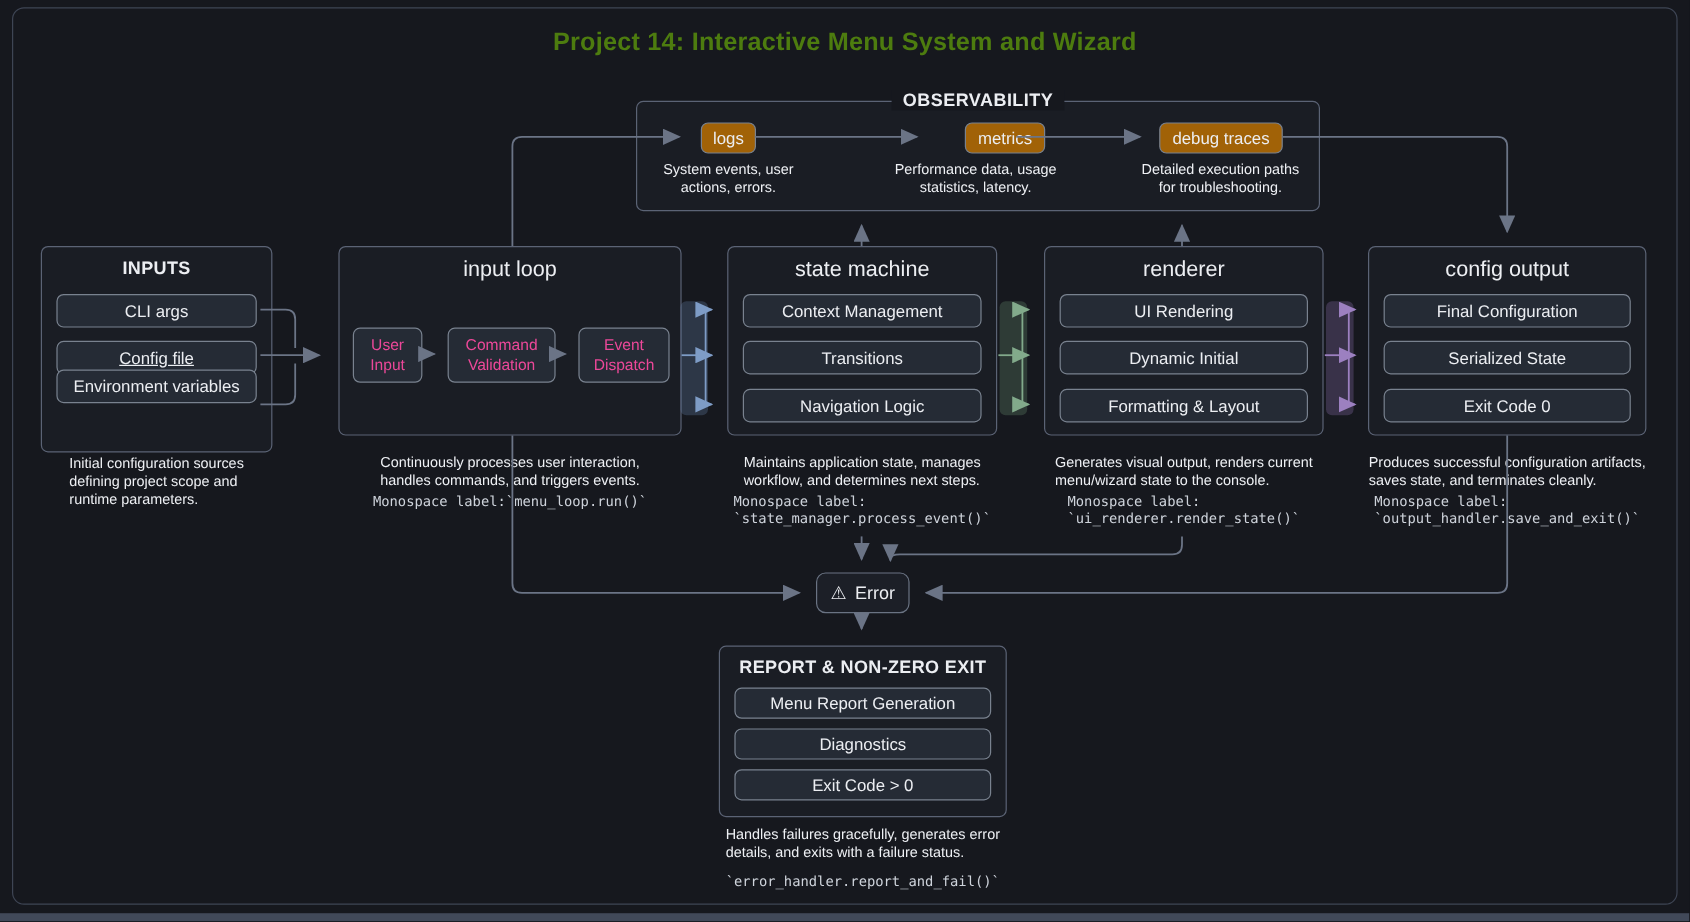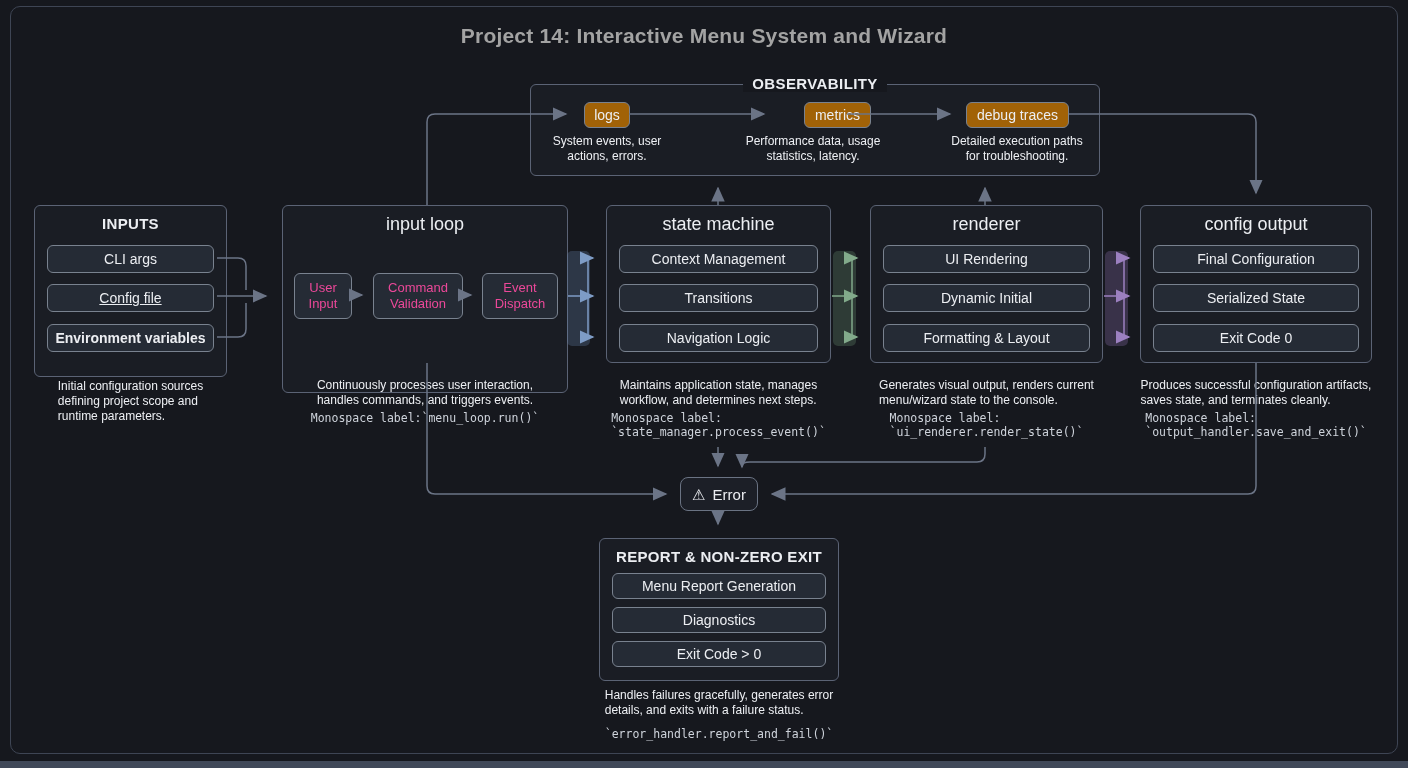--- a/index.html
+++ b/index.html
@@ -1,20 +1,20 @@
 <!DOCTYPE html>
 <html><head>
 <meta charset="utf-8">
 <style>
   html,body{margin:0;padding:0;background:#16181e;}
   #canvas{position:relative;width:1408px;height:768px;background:#16181e;overflow:hidden;
     font-family:"Liberation Sans",sans-serif;color:#eceef2;}
   #frame{position:absolute;left:10px;top:6px;right:10px;bottom:14px;border:1px solid #3e4554;border-radius:10px;}
   #bottom-strip{position:absolute;left:0;right:0;bottom:0;height:7px;background:#414959;}
-  .page-title{position:absolute;left:0;top:24px;width:100%;text-align:center;font-size:21px;font-weight:bold;color:#a3a3a3;letter-spacing:.2px;}
+  .page-title{position:absolute;left:0;top:24px;width:100%;text-align:center;font-size:21px;font-weight:bold;color:#4d7c0f;letter-spacing:.2px;}
   .box{position:absolute;background:#1a1d24;border:1px solid #5b6375;border-radius:6px;box-sizing:border-box;}
   .box-title{position:absolute;left:0;top:8px;width:100%;text-align:center;font-size:18px;color:#eceef2;}
   .box-title.small{font-size:15px;font-weight:bold;top:9px;letter-spacing:.3px;}
   .legend{position:absolute;top:-10px;left:0;width:100%;text-align:center;pointer-events:none;}
   .legend span{background:#16181e;padding:0 9px;font-size:15px;font-weight:bold;letter-spacing:.4px;color:#eceef2;}
   .vbtn{position:absolute;left:12px;right:12px;height:28px;background:#252b35;border:1px solid #79828f;border-radius:6px;
     display:flex;align-items:center;justify-content:center;font-size:14px;color:#eceef2;box-sizing:border-box;}
   .pill{position:absolute;height:26px;background:#a16207;border:1px solid #79828f;border-radius:6px;
     display:flex;align-items:center;justify-content:center;font-size:14px;color:#eceef2;box-sizing:border-box;}
   .mini-btn{position:absolute;background:#252b35;border:1px solid #79828f;border-radius:6px;
@@ -122,29 +122,29 @@
     <div class="cap" style="left:396px;top:49px;width:180px;">
         <div class="cap-text center">Detailed execution paths
 for troubleshooting.</div>
       </div>
   </div>
 
   <div class="box" style="left:34px;top:205px;width:193px;height:172px;">
     <div class="box-title small">INPUTS</div>
     <div class="vbtn" style="top:39px;">CLI args</div>
     <div class="vbtn" style="top:78px;text-decoration:underline;">Config file</div>
-    <div class="vbtn" style="top:118px;font-weight:bold;">Environment variables</div>
+    <div class="vbtn" style="top:102px;">Environment variables</div>
   </div>
   <div class="cap" style="left:34px;top:379px;width:193px;">
       <div class="cap-text">Initial configuration sources
 defining project scope and
 runtime parameters.</div>
     </div>
 
-  <div class="box" style="left:282px;top:205px;width:286px;height:188px;">
+  <div class="box" style="left:282px;top:205px;width:286px;height:158px;">
     <div class="box-title">input loop</div>
     <div class="mini-btn" style="left:11px;top:67px;width:58px;height:46px;">
         <span style="white-space:pre-line">User
 Input</span>
       </div>
     <div class="mini-btn" style="left:90px;top:67px;width:90px;height:46px;">
         <span style="white-space:pre-line">Command
 Validation</span>
       </div>
     <div class="mini-btn" style="left:199px;top:67px;width:76px;height:46px;">

